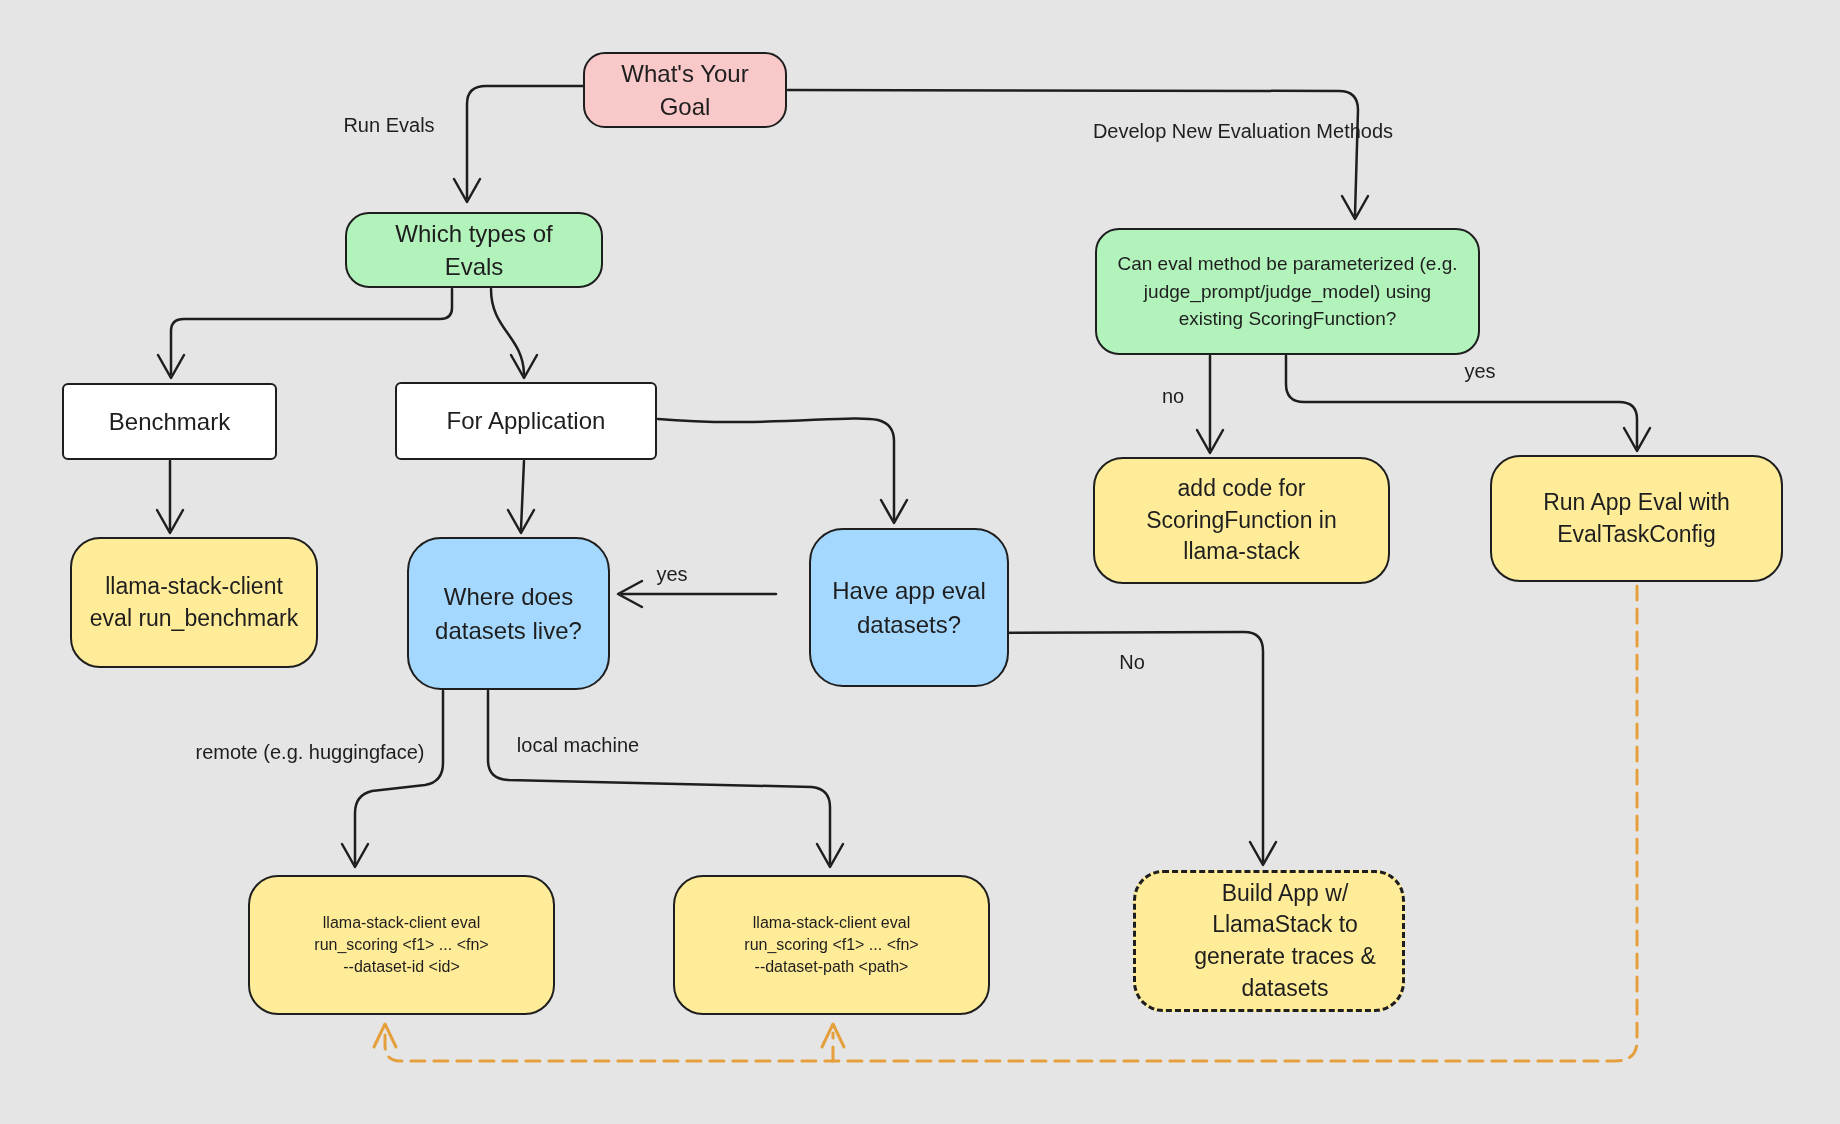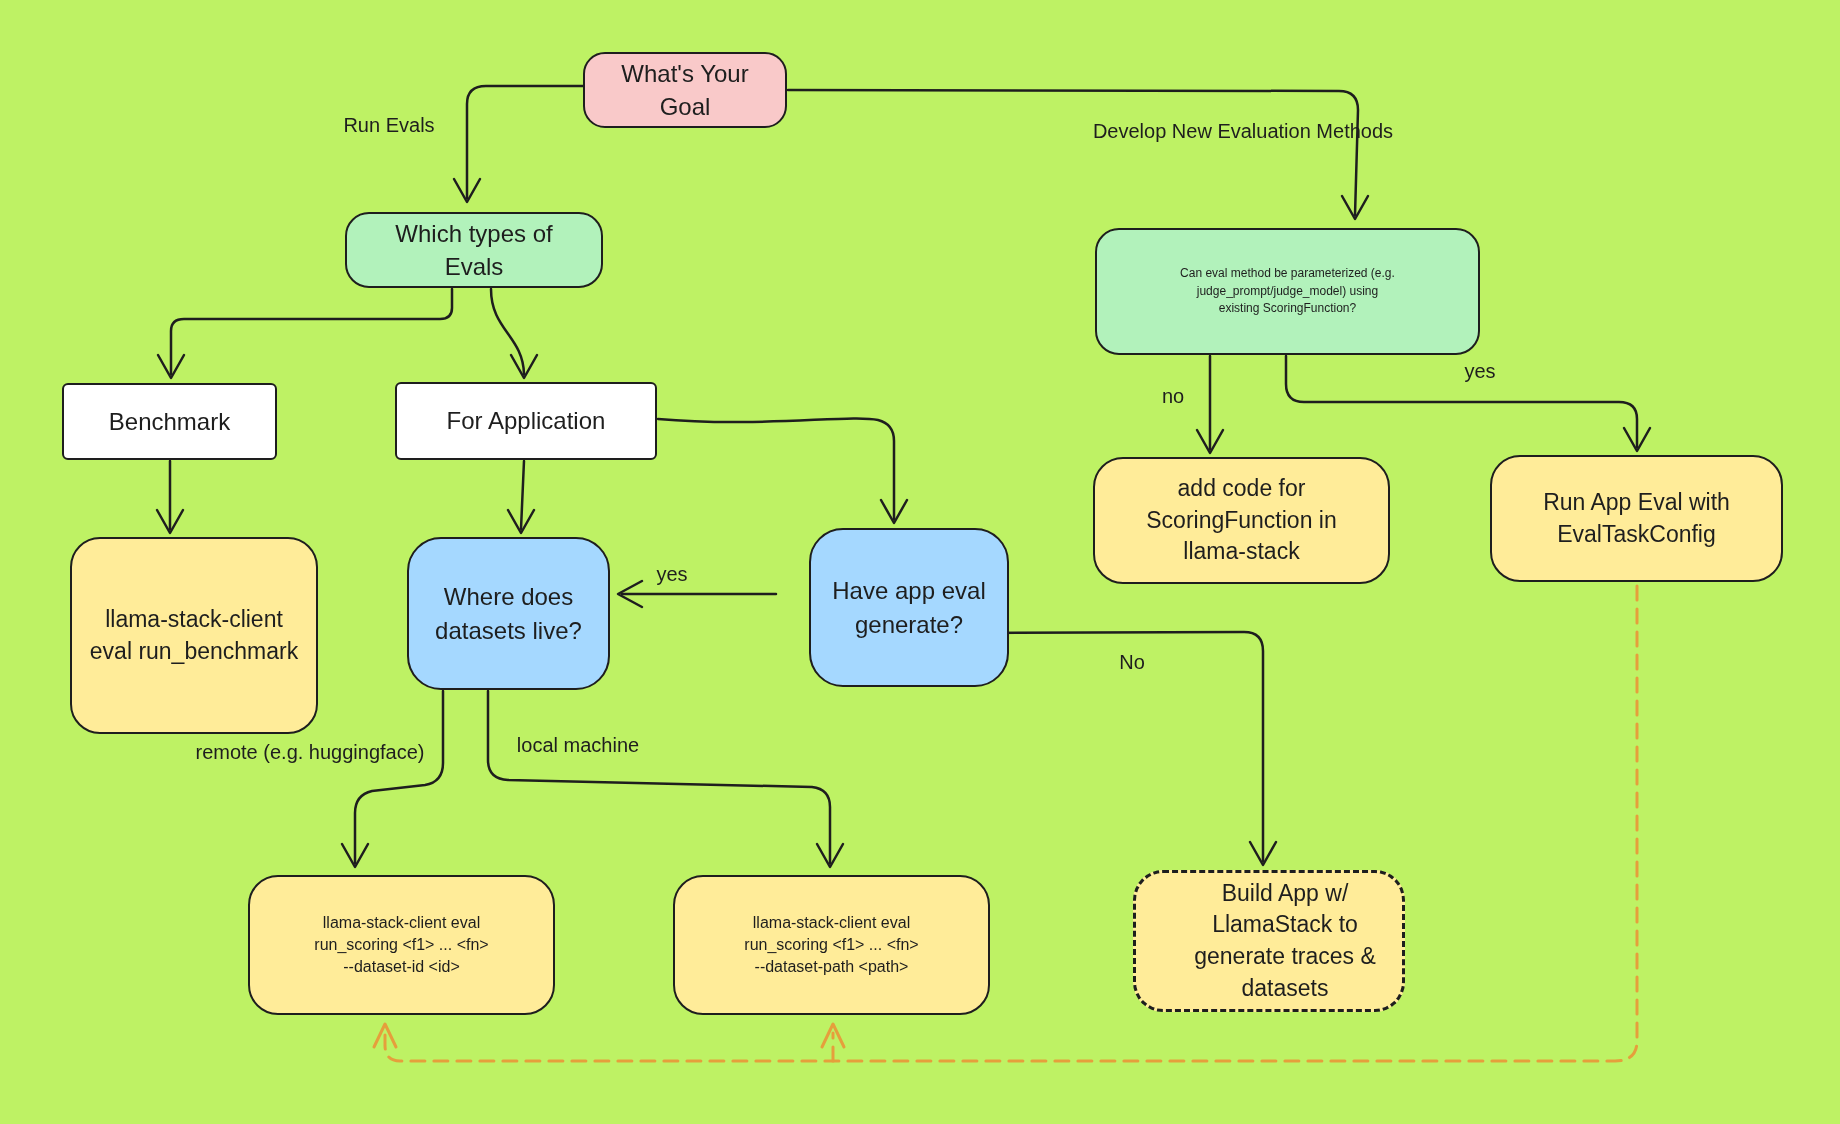--- a/index.html
+++ b/index.html
@@ -1,37 +1,37 @@
 <!DOCTYPE html>
 <html><head>
 <meta charset="utf-8">
 <style>
   html,body { margin:0; padding:0; background:#ffffff; }
   #canvas {
-    position:relative; width:1840px; height:1124px; background:#bef264;
+    position:relative; width:1840px; height:1124px; background:#e5e5e5;
     font-family:"Liberation Sans", sans-serif; color:#1e1e1e; overflow:hidden;
   }
   #edges { position:absolute; left:0; top:0; width:1840px; height:1124px; }
   .node {
     position:absolute; box-sizing:border-box;
     display:flex; flex-direction:column; justify-content:center; align-items:center;
     border:2.5px solid #1e1e1e; text-align:center;
     font-size:24px; line-height:1.38; color:#1e1e1e;
     padding:4px 6px;
   }
   .node .ln { display:block; white-space:nowrap; }
   .fill-pink   { background:#f9c9c9; border-radius:22px; }
   .fill-green  { background:#b2f2bb; border-radius:24px; }
   .fill-white  { background:#ffffff; border-radius:6px; }
   .fill-blue   { background:#a5d8ff; border-radius:34px; }
   .fill-yellow { background:#ffec99; border-radius:30px; }
   .dashed-border { border-style:dashed; border-width:3px; }
   .f23 { font-size:23px; }
   .f22 { font-size:16px; }
-  .f19 { font-size:12px; line-height:1.45; }
+  .f19 { font-size:19px; line-height:1.45; }
   .edge-label {
     position:absolute; transform:translate(-50%,-50%);
     font-size:20px; line-height:1.25; color:#1e1e1e; white-space:nowrap;
     text-align:center;
   }
   .edge-label.wrap { white-space:normal; width:310px; }
 </style>
 </head>
 <body>
 
@@ -122,33 +122,33 @@
   </div>
 
   <div class="node fill-white" style="left:62px; top:383px; width:215px; height:77px;">
     <span class="ln">Benchmark</span>
   </div>
 
   <div class="node fill-white" style="left:395px; top:382px; width:262px; height:78px;">
     <span class="ln">For Application</span>
   </div>
 
-  <div class="node fill-yellow f23" style="left:70px; top:537px; width:248px; height:197px;">
+  <div class="node fill-yellow f23" style="left:70px; top:537px; width:248px; height:131px;">
     <span class="ln">llama-stack-client</span>
     <span class="ln">eval run_benchmark</span>
   </div>
 
   <div class="node fill-blue" style="left:407px; top:537px; width:203px; height:153px;">
     <span class="ln">Where does</span>
     <span class="ln">datasets live?</span>
   </div>
 
   <div class="node fill-blue" style="left:777px; top:528px; width:200px; height:159px;margin-left:32px;">
     <span class="ln">Have app eval</span>
-    <span class="ln">generate?</span>
+    <span class="ln">datasets?</span>
   </div>
 
   <div class="node fill-yellow f23" style="left:1093px; top:457px; width:297px; height:127px;">
     <span class="ln">add code for</span>
     <span class="ln">ScoringFunction in</span>
     <span class="ln">llama-stack</span>
   </div>
 
   <div class="node fill-yellow f23" style="left:1490px; top:455px; width:293px; height:127px;">
     <span class="ln">Run App Eval with</span>

